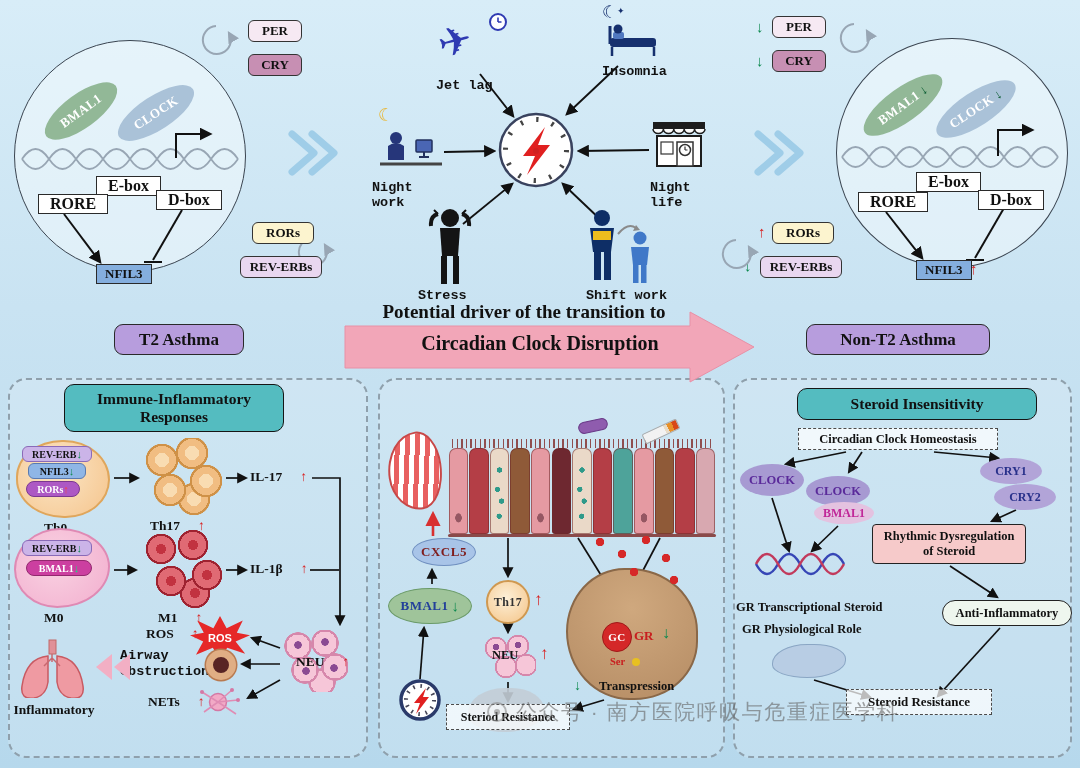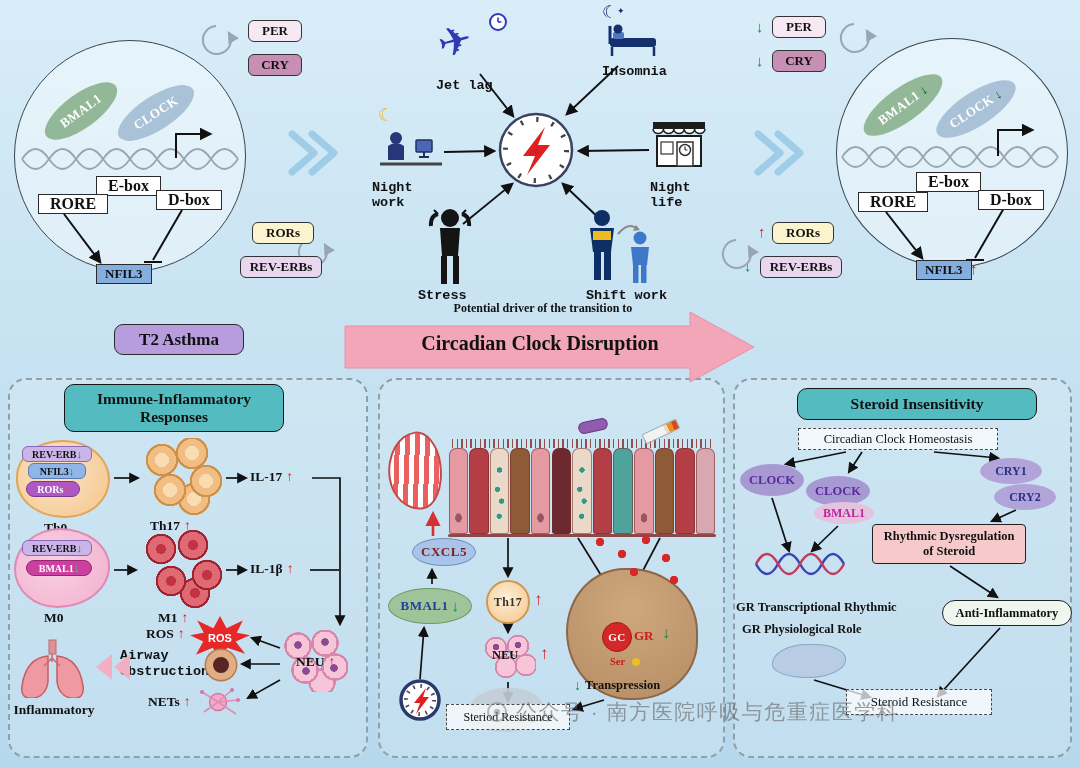--- a/index.html
+++ b/index.html
@@ -2,41 +2,41 @@
 <html><head>
 <meta charset="utf-8">
 <style>
   html,body{margin:0;padding:0;}
   #stage{position:relative;width:1080px;height:768px;overflow:hidden;
     background:linear-gradient(180deg,#d8edf8 0%,#c9e3f2 40%,#b6d8ec 100%);
     font-family:"Liberation Serif",serif;color:#111;}
   *{box-sizing:border-box;}
   .abs{position:absolute;}
   .lbl{font-weight:bold;font-size:13.5px;}
-  .row{display:flex;align-items:flex-start;gap:4px;}
+  .row{display:flex;align-items:center;gap:18px;}
   .ctr{font-family:Liberation Mono, monospace;}
   .pre{white-space:pre-line;}
   .up{color:#d81e1e;font-weight:bold;}
   .dn{color:#0e8a50;font-weight:bold;}
   .dnov{color:#0a5c32;font-weight:bold;margin-left:3px;}
   .pill{border:1.4px solid #333;border-radius:6px;font-weight:bold;font-size:13px;
     padding:2px 8px;text-align:center;background:#fff;z-index:2;}
   .genebox{border:1.4px solid #2a2a2a;background:#fff;font-weight:bold;font-size:16px;
     padding:0 11px;text-align:center;z-index:2;}
   .ov{display:flex;align-items:center;justify-content:center;border-radius:50%;
     font-weight:bold;color:#fff;font-size:13px;letter-spacing:.5px;z-index:2;}
   .bigcircle{border:1.6px solid #3a4450;border-radius:50%;background:rgba(252,254,255,.42);z-index:0;}
   .hdr{background:#54bcc0;border:1.7px solid #151515;border-radius:10px;font-weight:bold;
     font-size:15.5px;line-height:1.18;display:flex;align-items:center;justify-content:center;
     text-align:center;white-space:pre-line;z-index:2;}
   .panel{border:2.2px dashed #8fa0ac;border-radius:18px;background:rgba(255,255,255,.16);z-index:0;}
   .tag{background:#b79ddd;border:1.6px solid #2a2a2a;border-radius:9px;font-weight:bold;
     font-size:17px;display:flex;align-items:center;justify-content:center;z-index:2;}
   .caption{font-weight:bold;z-index:3;text-align:center;}
-  .dashbox{border:1.6px dashed #4a4a4a;background:rgba(255,255,255,.72);font-weight:normal;
+  .dashbox{border:1.6px dashed #4a4a4a;background:rgba(255,255,255,.72);font-weight:bold;
     font-size:12.5px;display:flex;align-items:center;justify-content:center;text-align:center;z-index:2;}
   .solidbox{border:1.6px solid #222;font-weight:bold;font-size:12.5px;display:flex;
     align-items:center;justify-content:center;text-align:center;z-index:2;line-height:1.2;}
   .cloud{border-radius:50%;display:flex;align-items:center;justify-content:center;
     font-weight:bold;font-size:12.5px;z-index:2;}
   .icn{position:absolute;z-index:2;}
   .blob{z-index:1;}
   
   .th0{background:radial-gradient(circle at 42% 38%,#fbe6c6,#f5c48c);border:2.5px solid #dfa65c;
     border-radius:50% 50% 48% 52%/48% 52% 50% 50%;}
@@ -323,23 +323,24 @@
       <path d="M36 32 q10 -12 18 -6" stroke="#8a8a8a" stroke-width="2" fill="none"></path>
       <polygon points="54,23 58,28 51,29" fill="#8a8a8a"></polygon>
       <circle cx="58" cy="36" r="6.5" fill="#3f78c8"></circle>
       <path d="M49 45 h18 l-2 18 h-14 z" fill="#3f78c8"></path>
       <rect x="51" y="63" width="5.5" height="18" fill="#3f78c8"></rect>
       <rect x="59" y="63" width="5.5" height="18" fill="#3f78c8"></rect>
     </svg>
   </div>
   <div class="abs lbl ctr" style="left:586px;top:288px;width:84px">Shift work</div>
 
-  <div class="abs caption" style="left:353px;top:301px;width:380px;font-size:12px">Potential driver of the transition to</div>
+  <div class="abs caption" style="left:334px;top:301px;width:380px;font-size:19px">Potential driver of the transition to</div>
   <div class="abs caption" style="left:370px;top:332px;width:340px;font-size:20px">Circadian Clock Disruption</div>
   <div class="abs tag" style="left:114px;top:324px;width:130px;height:31px">T2 Asthma</div>
+  <div class="abs tag" style="left:806px;top:324px;width:184px;height:31px">Non-T2 Asthma</div>
 
   <span class="abs dn" style="left:756px;top:19px;font-size:15px">↓</span>
   <div class="abs pill" style="left:772px;top:16px;width:54px;background:#f6e9f3">PER</div>
   <span class="abs dn" style="left:756px;top:53px;font-size:15px">↓</span>
   <div class="abs pill" style="left:772px;top:50px;width:54px;background:#c78fb3">CRY</div>
 
   <div class="abs ov" style="left:856px;top:88px;width:94px;height:34px;background:#92b897;transform:rotate(-36deg)">
       <span>BMAL1</span>
       <span class="dnov">↓</span>
     </div>
@@ -506,21 +507,21 @@
   <div class="abs cloud" style="left:980px;top:458px;width:62px;height:26px;background:#b2a4d8;color:#28308a;font-size:12px">
       <span>CRY1</span>
     </div>
   <div class="abs cloud" style="left:994px;top:484px;width:62px;height:26px;background:#b2a4d8;color:#28308a;font-size:12px">
       <span>CRY2</span>
     </div>
 
   <div class="abs solidbox pre" style="left:872px;top:524px;width:154px;height:40px;background:#f6caca;border-radius:4px">Rhythmic Dysregulation
 of Steroid</div>
 
-  <div class="abs lbl" style="left:736px;top:600px;font-size:12.5px">GR Transcriptional Rhythmic</div>
+  <div class="abs lbl" style="left:736px;top:600px;font-size:12.5px">GR Transcriptional Steroid</div>
   <div class="abs lbl" style="left:742px;top:622px;font-size:12.5px">GR Physiological Role</div>
   <div class="abs grblob" style="left:772px;top:644px;width:74px;height:34px"></div>
 
   <div class="abs solidbox" style="left:942px;top:600px;width:130px;height:26px;background:#eef6ee;border-radius:13px">Anti-Inflammatory</div>
   <div class="abs dashbox" style="left:846px;top:689px;width:146px;height:26px;font-size:13px">Steroid Resistance</div>
 
   <div class="abs watermark" style="left:486px;top:698px">
     <svg width="22" height="22">
         <circle cx="11" cy="11" r="9" fill="none" stroke="#8a8a8a" stroke-width="2" opacity=".6"></circle>
         <circle cx="11" cy="11" r="3" fill="#8a8a8a" opacity=".6"></circle>

